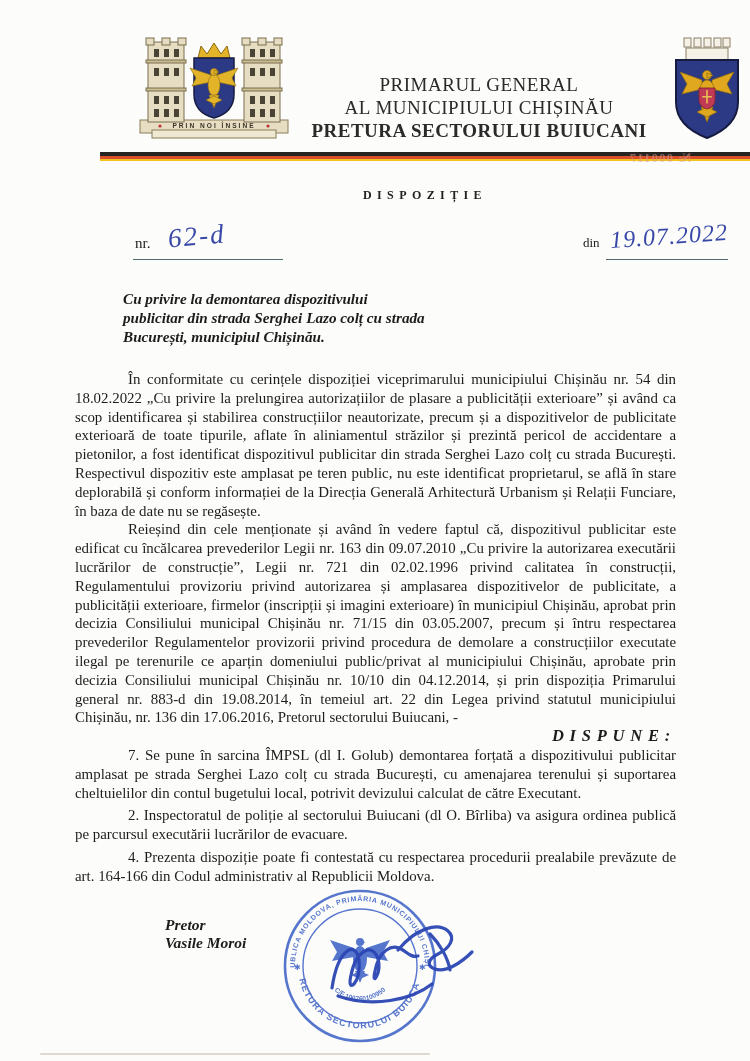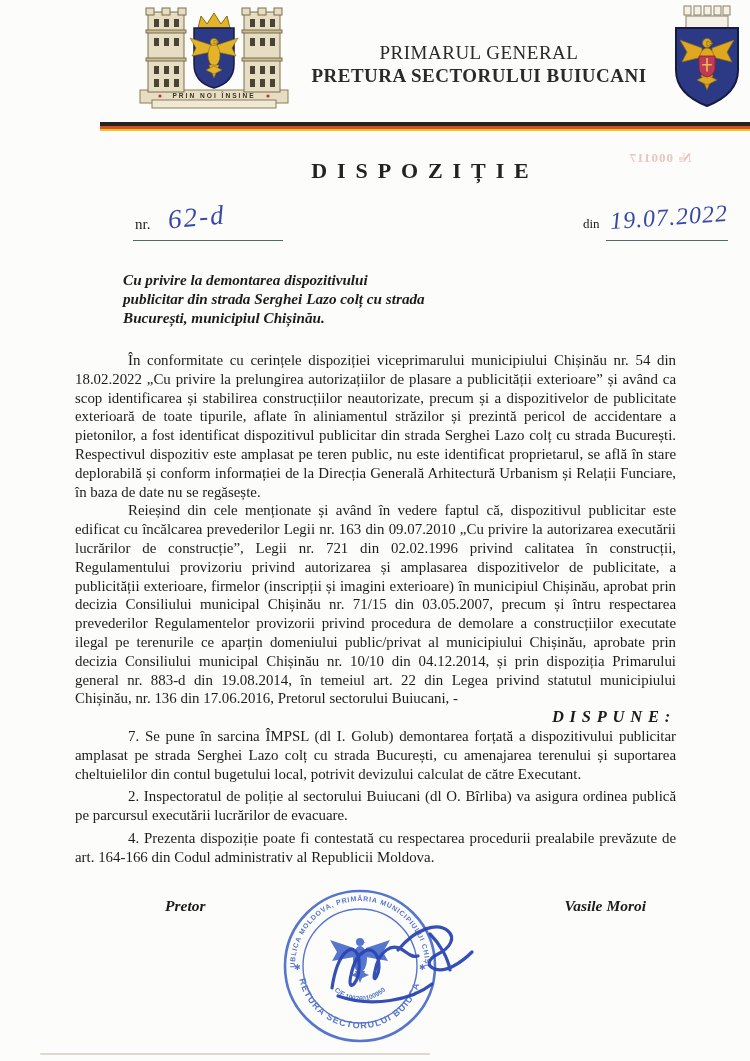--- a/index.html
+++ b/index.html
@@ -5,36 +5,36 @@
   html,body{margin:0;padding:0;background:#e9e9e9;}
   .page{
     position:relative;
     width:750px;height:1061px;
     background:#fcfcfa;
     font-family:"Liberation Serif", serif;
     color:#1c1c1c;
     overflow:hidden;
   }
   
-  .header{display:flex;align-items:center;}
+  .header{display:flex;align-items:flex-end;padding-top:30px;}
   .emblem-left{margin-left:138px;width:152px;flex:0 0 auto;}
   .emblem-right{width:78px;margin-right:4px;flex:0 0 auto;}
   .title-block{flex:1;text-align:center;padding-top:16px;line-height:23px;
     font-size:19px;letter-spacing:.5px;color:#2a2a2a;}
   .title-block .t3{font-weight:bold;}
   
   .rule{margin:10px 0 0 100px;width:650px;height:9px;
     background:linear-gradient(to bottom,#262420 0 48%,#d94f2b 48% 73%,#f0c41c 73% 100%);}
   
   .serial{position:absolute;top:150px;left:595px;width:130px;text-align:center;
     transform:scaleX(-1);color:#d89a90;opacity:.55;font-weight:bold;
     font-size:13px;letter-spacing:1px;}
   
   .doc-heading{margin:27px 0 0 100px;width:650px;text-align:center;
-    font-weight:bold;font-size:22px;letter-spacing:.45em;color:#222;}
+    font-weight:bold;font-size:12px;letter-spacing:.45em;color:#222;}
   .nr-row{position:relative;height:46px;margin-top:16px;}
   .nr-label{position:absolute;left:135px;top:16px;font-size:15px;}
   .nr-value{position:absolute;left:168px;top:2px;font-size:27px;font-style:italic;
     letter-spacing:2px;transform:rotate(-5deg);}
   .nr-line{position:absolute;left:133px;top:40px;width:150px;border-bottom:1.6px solid #4f6a68;}
   .din-label{position:absolute;left:583px;top:16px;font-size:13px;}
   .din-value{position:absolute;left:610px;top:4px;font-size:24px;font-style:italic;
     letter-spacing:1px;transform:rotate(-4deg);white-space:nowrap;}
   .din-line{position:absolute;left:606px;top:40px;width:122px;border-bottom:1.6px solid #4f6a68;}
   .ink{color:#3848a8;}
@@ -42,21 +42,21 @@
   .subject{margin:24px 0 14px 123px;width:302px;font-weight:bold;font-style:italic;
     font-size:15.2px;line-height:19px;}
   .body-text{margin:24px 74px 4px 75px;font-size:14.9px;line-height:18.8px;
     text-align:justify;}
   .body-text p{margin:0;text-indent:53px;}
   .dispune{padding-left:90px;text-align:right;font-weight:bold;font-style:italic;
     font-size:16.5px;letter-spacing:.35em;margin:19px 0 19px 0;text-indent:0 !important;}
   .items p{margin:0 0 4px 0;}
   
   .sig-row{display:flex;justify-content:space-between;margin:30px 104px 0 165px;
-    font-weight:bold;font-style:italic;font-size:15.5px;}
+    font-weight:bold;font-style:italic;font-size:15.5px;flex-direction:column;}
   
   .stamp{position:absolute;left:280px;top:886px;}
   
   .scan-edge{position:absolute;left:40px;bottom:6px;width:390px;height:2px;
     background:#c3bcae;opacity:.55;border-radius:2px;}
 </style>
 </head>
 <body>
 
 <div class="page">
@@ -128,20 +128,21 @@
         <path d="M68,70 L76,66 L84,70 L76,74 Z"></path>
       </g>
 
       <text x="76" y="98" text-anchor="middle" font-size="6.6" letter-spacing="2" fill="#3a3426" font-family="Liberation Sans, sans-serif" font-weight="bold">PRIN NOI ÎNSINE</text>
       <circle cx="22" cy="96" r="1.6" fill="#b33"></circle>
         <circle cx="130" cy="96" r="1.6" fill="#b33"></circle>
     </svg>
 
     <div class="title-block">
       <div class="t1">PRIMARUL GENERAL</div>
+      <div class="t2">AL MUNICIPIULUI CHIȘINĂU</div>
       <div class="t3">PRETURA SECTORULUI BUIUCANI</div>
     </div>
 
     <svg class="emblem-right" viewBox="0 0 78 108" width="78" height="108">
 
       <g fill="#f5f1e6" stroke="#8b8068" stroke-width="1">
         <rect x="18" y="14" width="42" height="12"></rect>
         <rect x="16" y="4" width="7" height="9"></rect>
           <rect x="26" y="4" width="7" height="9"></rect>
         <rect x="36" y="4" width="7" height="9"></rect>

